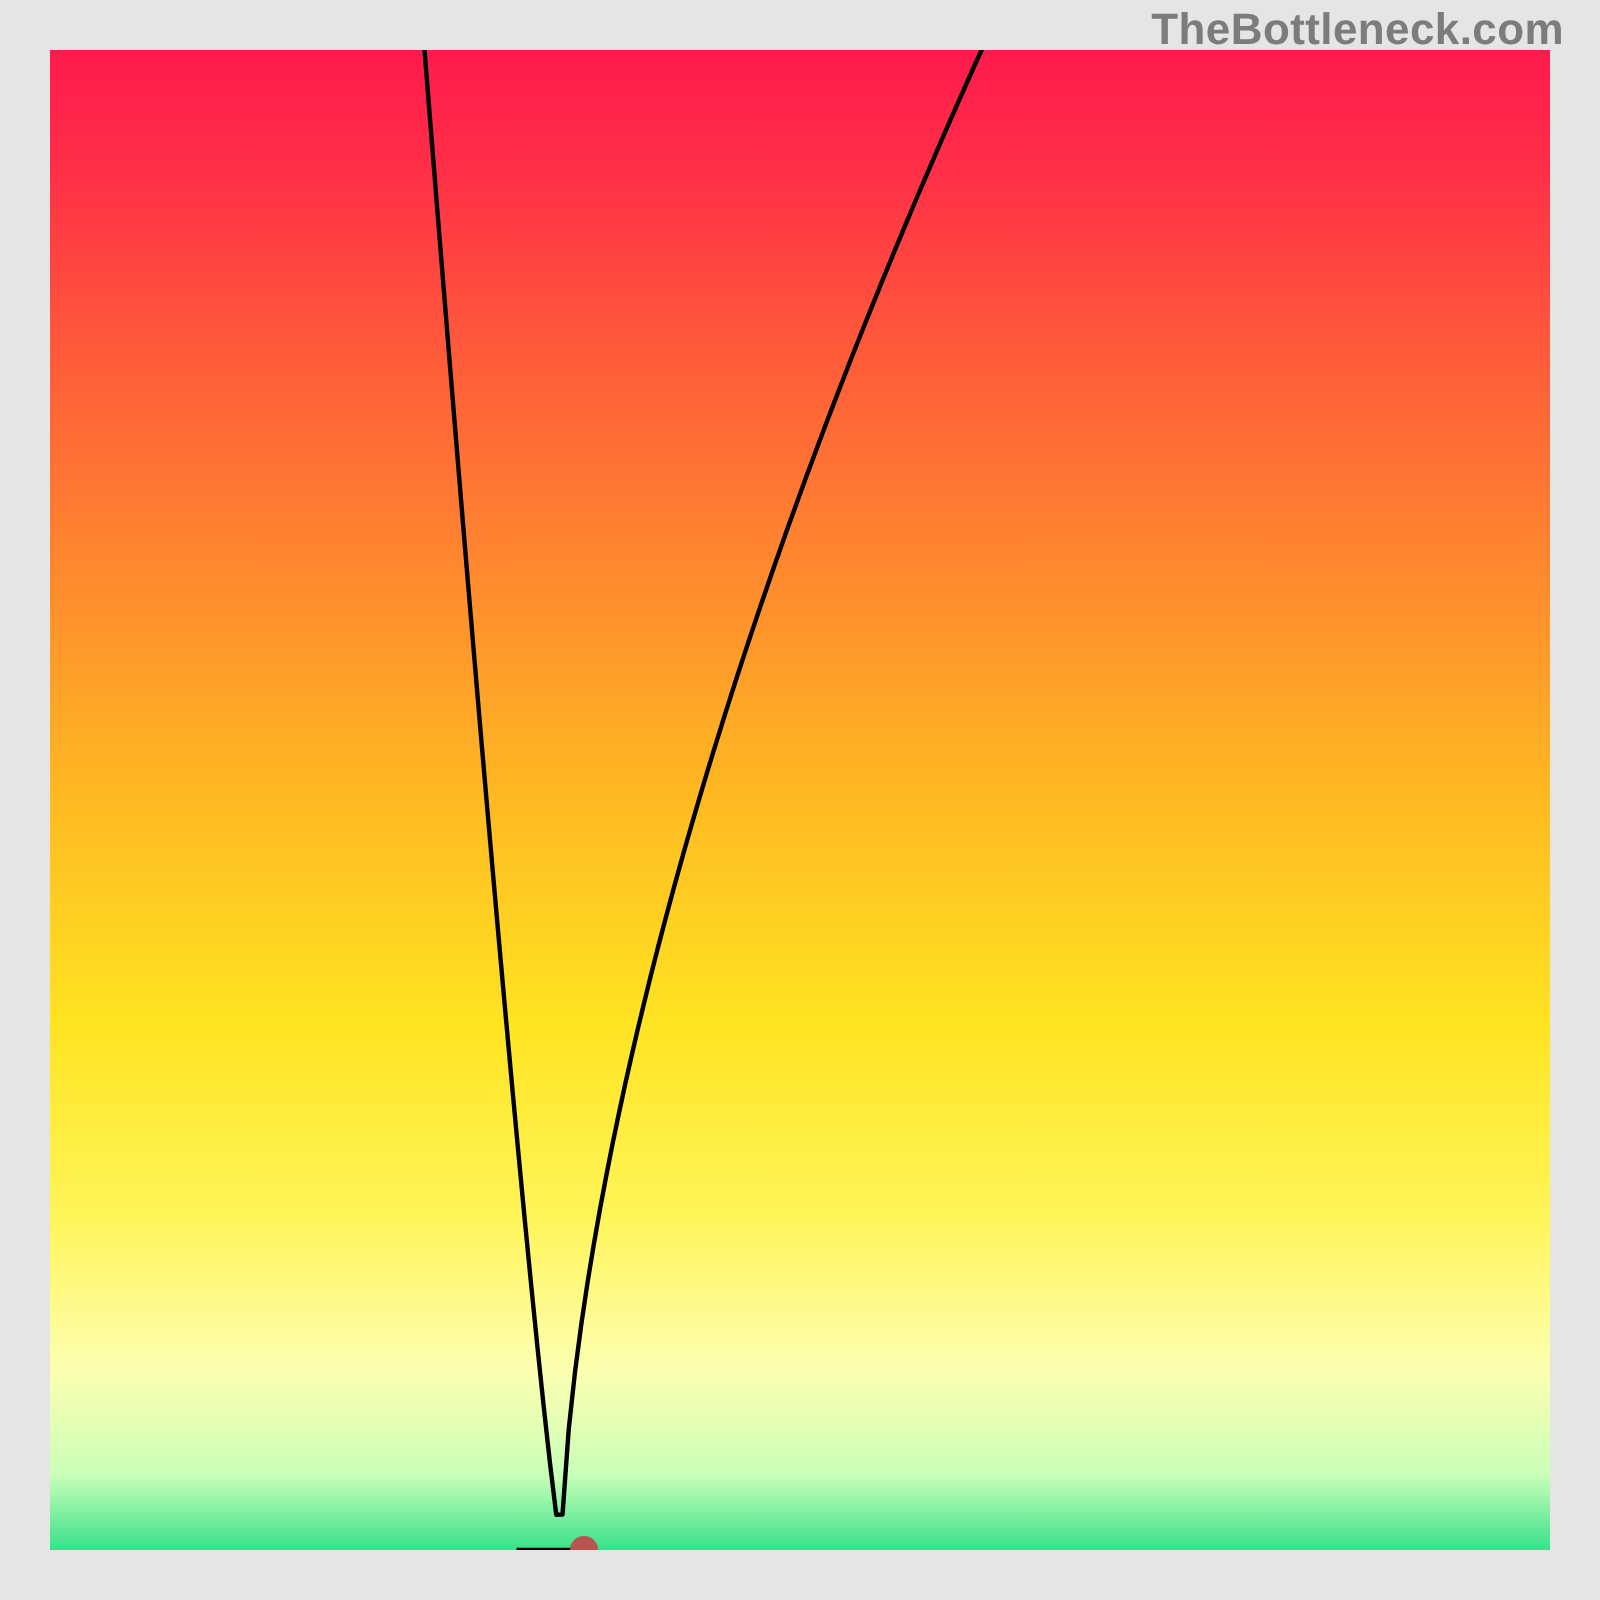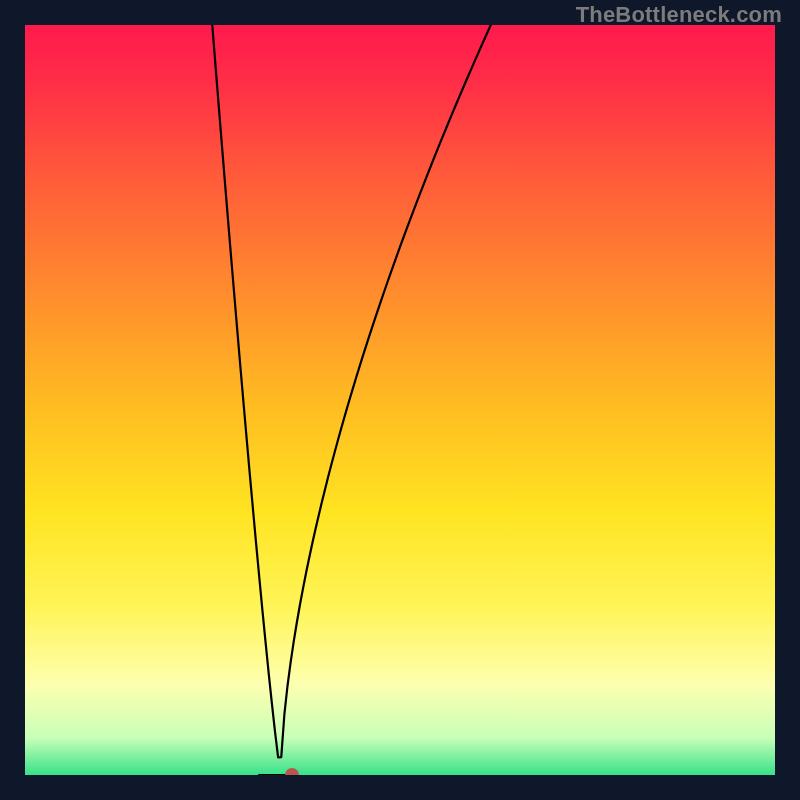--- a/index.html
+++ b/index.html
@@ -9,21 +9,21 @@
     height: 800px;
     background: #000;
     overflow: hidden;
   }
   .frame {
     position: absolute;
     left: 0;
     top: 0;
     width: 800px;
     height: 800px;
-    background: #0f172a;
+    background: #e5e5e5;
   }
   .watermark {
     position: absolute;
     top: 2px;
     right: 18px;
     font-family: Arial, Helvetica, sans-serif;
     font-size: 22px;
     font-weight: 600;
     color: #7c7c7c;
     letter-spacing: 0.2px;

